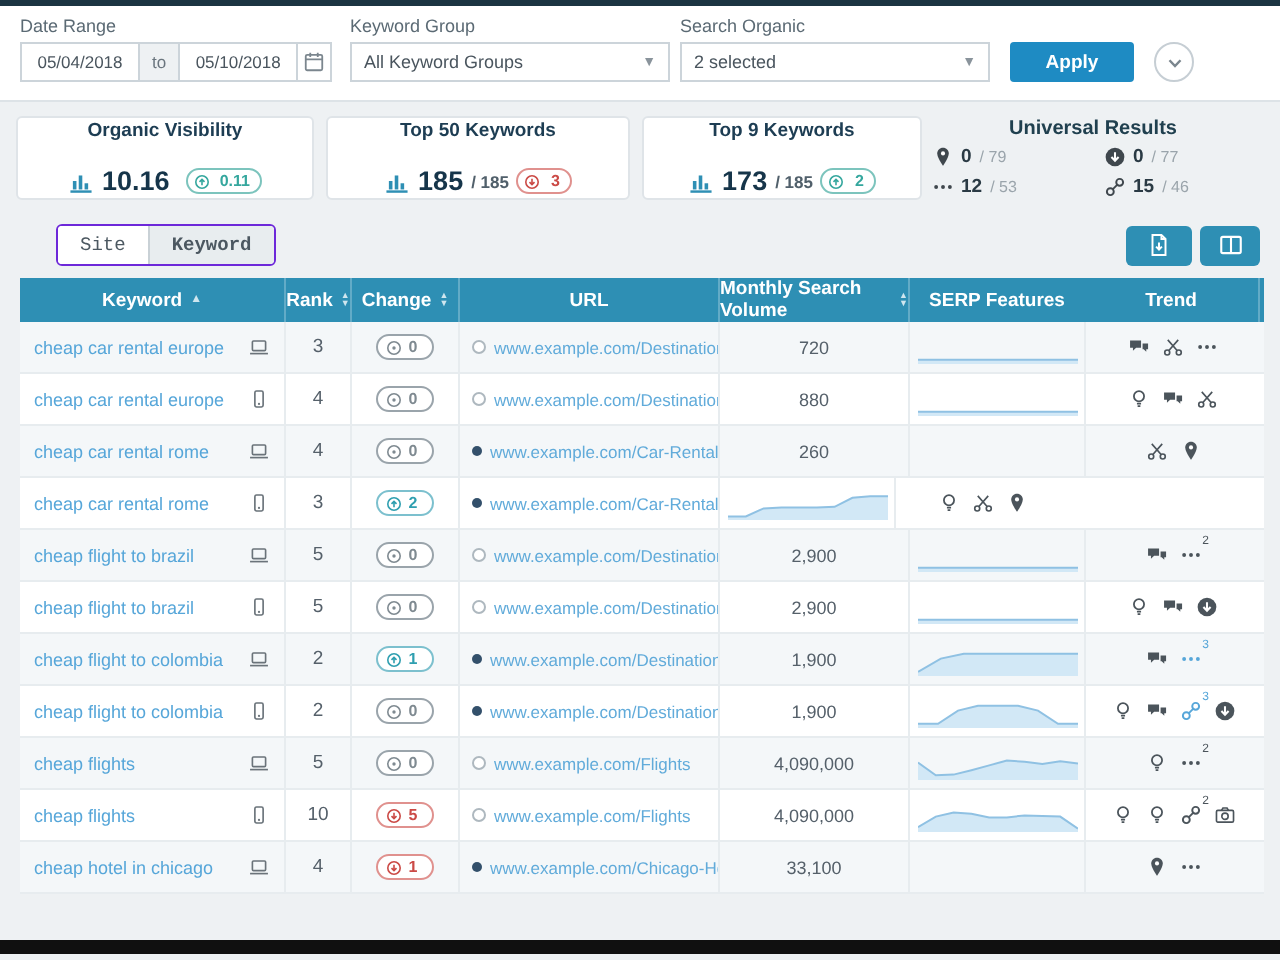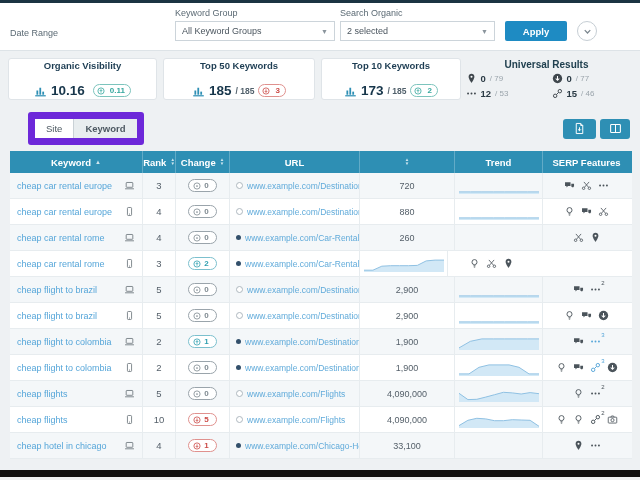--- a/index.html
+++ b/index.html
@@ -35,21 +35,21 @@
   .badge.down{color:#cb4a46;border-color:#e0918e;}
   .universal{display:flex;flex-direction:column;align-items:center;flex:1;}
   .utitle{font-size:10px;font-weight:bold;color:#20404f;margin:1px 0 3px;}
   .ugrid{display:grid;grid-template-columns:76px 76px;row-gap:4px;column-gap:10px;}
   .uitem{display:flex;align-items:center;gap:4px;font-size:9px;}
   .uitem .uic{width:11px;height:11px;color:#3f474d;display:inline-flex;}
   .uval{font-weight:bold;color:#2a3a44;font-size:9.5px;}
   .utot{color:#9aa4ab;font-size:8px;}
   
   .tabrow{display:flex;align-items:center;justify-content:space-between;padding:6px 10px 6px 28px;}
-  .tabgroup{display:inline-flex;border:7px solid #6d28d9;border-radius:3px;overflow:hidden;background:#fff;}
+  .tabgroup{display:inline-flex;border:1px solid #6d28d9;border-radius:3px;overflow:hidden;background:#fff;font-family:Liberation Mono, monospace;}
   .tab{padding:4px 11px;font-size:9.5px;color:#4c5861;cursor:pointer;background:#fff;}
   .tab + .tab{border-left:1px solid #c9d1d6;}
   .tab.active{background:#e8edef;font-weight:bold;}
   .toolbtns{display:flex;gap:4px;}
   .toolbtn{width:33px;height:20px;background:#2e8fb4;border:none;border-radius:3px;color:#fff;display:flex;align-items:center;justify-content:center;padding:3px;cursor:pointer;}
   .toolbtn .tic{width:13px;height:13px;display:inline-flex;}
   
   .table{margin:0 8px 0 10px;background:#fff;}
   .thead{display:flex;background:#2e8fb4;height:22px;}
   .th{display:flex;align-items:center;justify-content:center;gap:4px;color:#fff;font-size:9.5px;font-weight:bold;border-right:1px solid rgba(255,255,255,.25);box-sizing:border-box;}
@@ -82,20 +82,33 @@
 </style>
 </head>
 <body>
 
 <div class="page">
 
 
   <div class="filters">
     <div class="fgroup" style="width:150px;">
       <div class="flabel">Date Range</div>
+      <div class="controls">
+        <input class="dinput" value="05/04/2018" style="">
+        <span class="tochip">to</span>
+        <input class="dinput" value="05/10/2018" style="">
+        <button class="calbtn">
+            <span style="width:12px;height:12px;display:inline-flex;">
+              <svg viewBox="0 0 16 16" width="100%" height="100%">
+                <rect x="2.5" y="3.2" width="11" height="10.3" rx="1" fill="none" stroke="currentColor" stroke-width="1.2"></rect>
+                <path d="M2.5 6.2h11M5.5 1.8v2.8M10.5 1.8v2.8" stroke="currentColor" stroke-width="1.2" fill="none"></path>
+              </svg>
+            </span>
+          </button>
+      </div>
     </div>
     <div class="fgroup" style="width:160px;margin-left:15px;">
       <div class="flabel">Keyword Group</div>
       <div class="select">
         <span>All Keyword Groups</span>
         <span class="arrow">▼</span>
       </div>
     </div>
     <div class="fgroup" style="width:155px;margin-left:5px;">
       <div class="flabel">Search Organic</div>
@@ -157,21 +170,21 @@
               <svg viewBox="0 0 16 16" width="100%" height="100%">
                 <circle cx="8" cy="8" r="6.2" fill="none" stroke="currentColor" stroke-width="1.6"></circle>
                 <path d="M8 4.8v5.8M5.5 8.1L8 10.6l2.5-2.5" fill="none" stroke="currentColor" stroke-width="1.6"></path>
               </svg>
             </span>
             <span>3</span>
           </span>
       </div>
     </div>
     <div class="card" style="width:138px;margin-left:6px;">
-      <div class="ctitle">Top 10 Keywords</div>
+      <div class="ctitle">Top 9 Keywords</div>
       <div class="cline">
         <span class="cicon">
             <svg viewBox="0 0 16 16" width="100%" height="100%">
               <path d="M1.5 14.5h13" stroke="currentColor" stroke-width="1.5"></path>
               <rect x="3" y="8" width="2.2" height="5.2" fill="currentColor"></rect>
               <rect x="6.6" y="4.6" width="2.2" height="8.6" fill="currentColor"></rect>
               <rect x="10.2" y="9.4" width="2.2" height="3.8" fill="currentColor"></rect>
             </svg>
           </span>
         <span class="cval">173</span>
@@ -273,27 +286,28 @@
           <span class="sort both">▲<br>▼</span>
         </div>
         <div class="th c2">
           <span>Change</span>
           <span class="sort both">▲<br>▼</span>
         </div>
         <div class="th c3">
           <span>URL</span>
         </div>
         <div class="th c4">
+          <span>Monthly Search Volume</span>
           <span class="sort both">▲<br>▼</span>
+        </div>
+        <div class="th c6">
+          <span>SERP Features</span>
         </div>
         <div class="th c5">
           <span>Trend</span>
-        </div>
-        <div class="th c6">
-          <span>SERP Features</span>
         </div>
       </div>
     <div id="tbody">
         <div class="trow">
           <div class="td c0">
             <a class="kw">cheap car rental europe</a>
             <span class="dev">
               <svg viewBox="0 0 16 16" width="100%" height="100%">
                 <rect x="3.2" y="3.6" width="9.6" height="7" rx="0.8" fill="none" stroke="currentColor" stroke-width="1.2"></rect>
                 <path d="M1.5 12.8h13" stroke="currentColor" stroke-width="1.2"></path>

